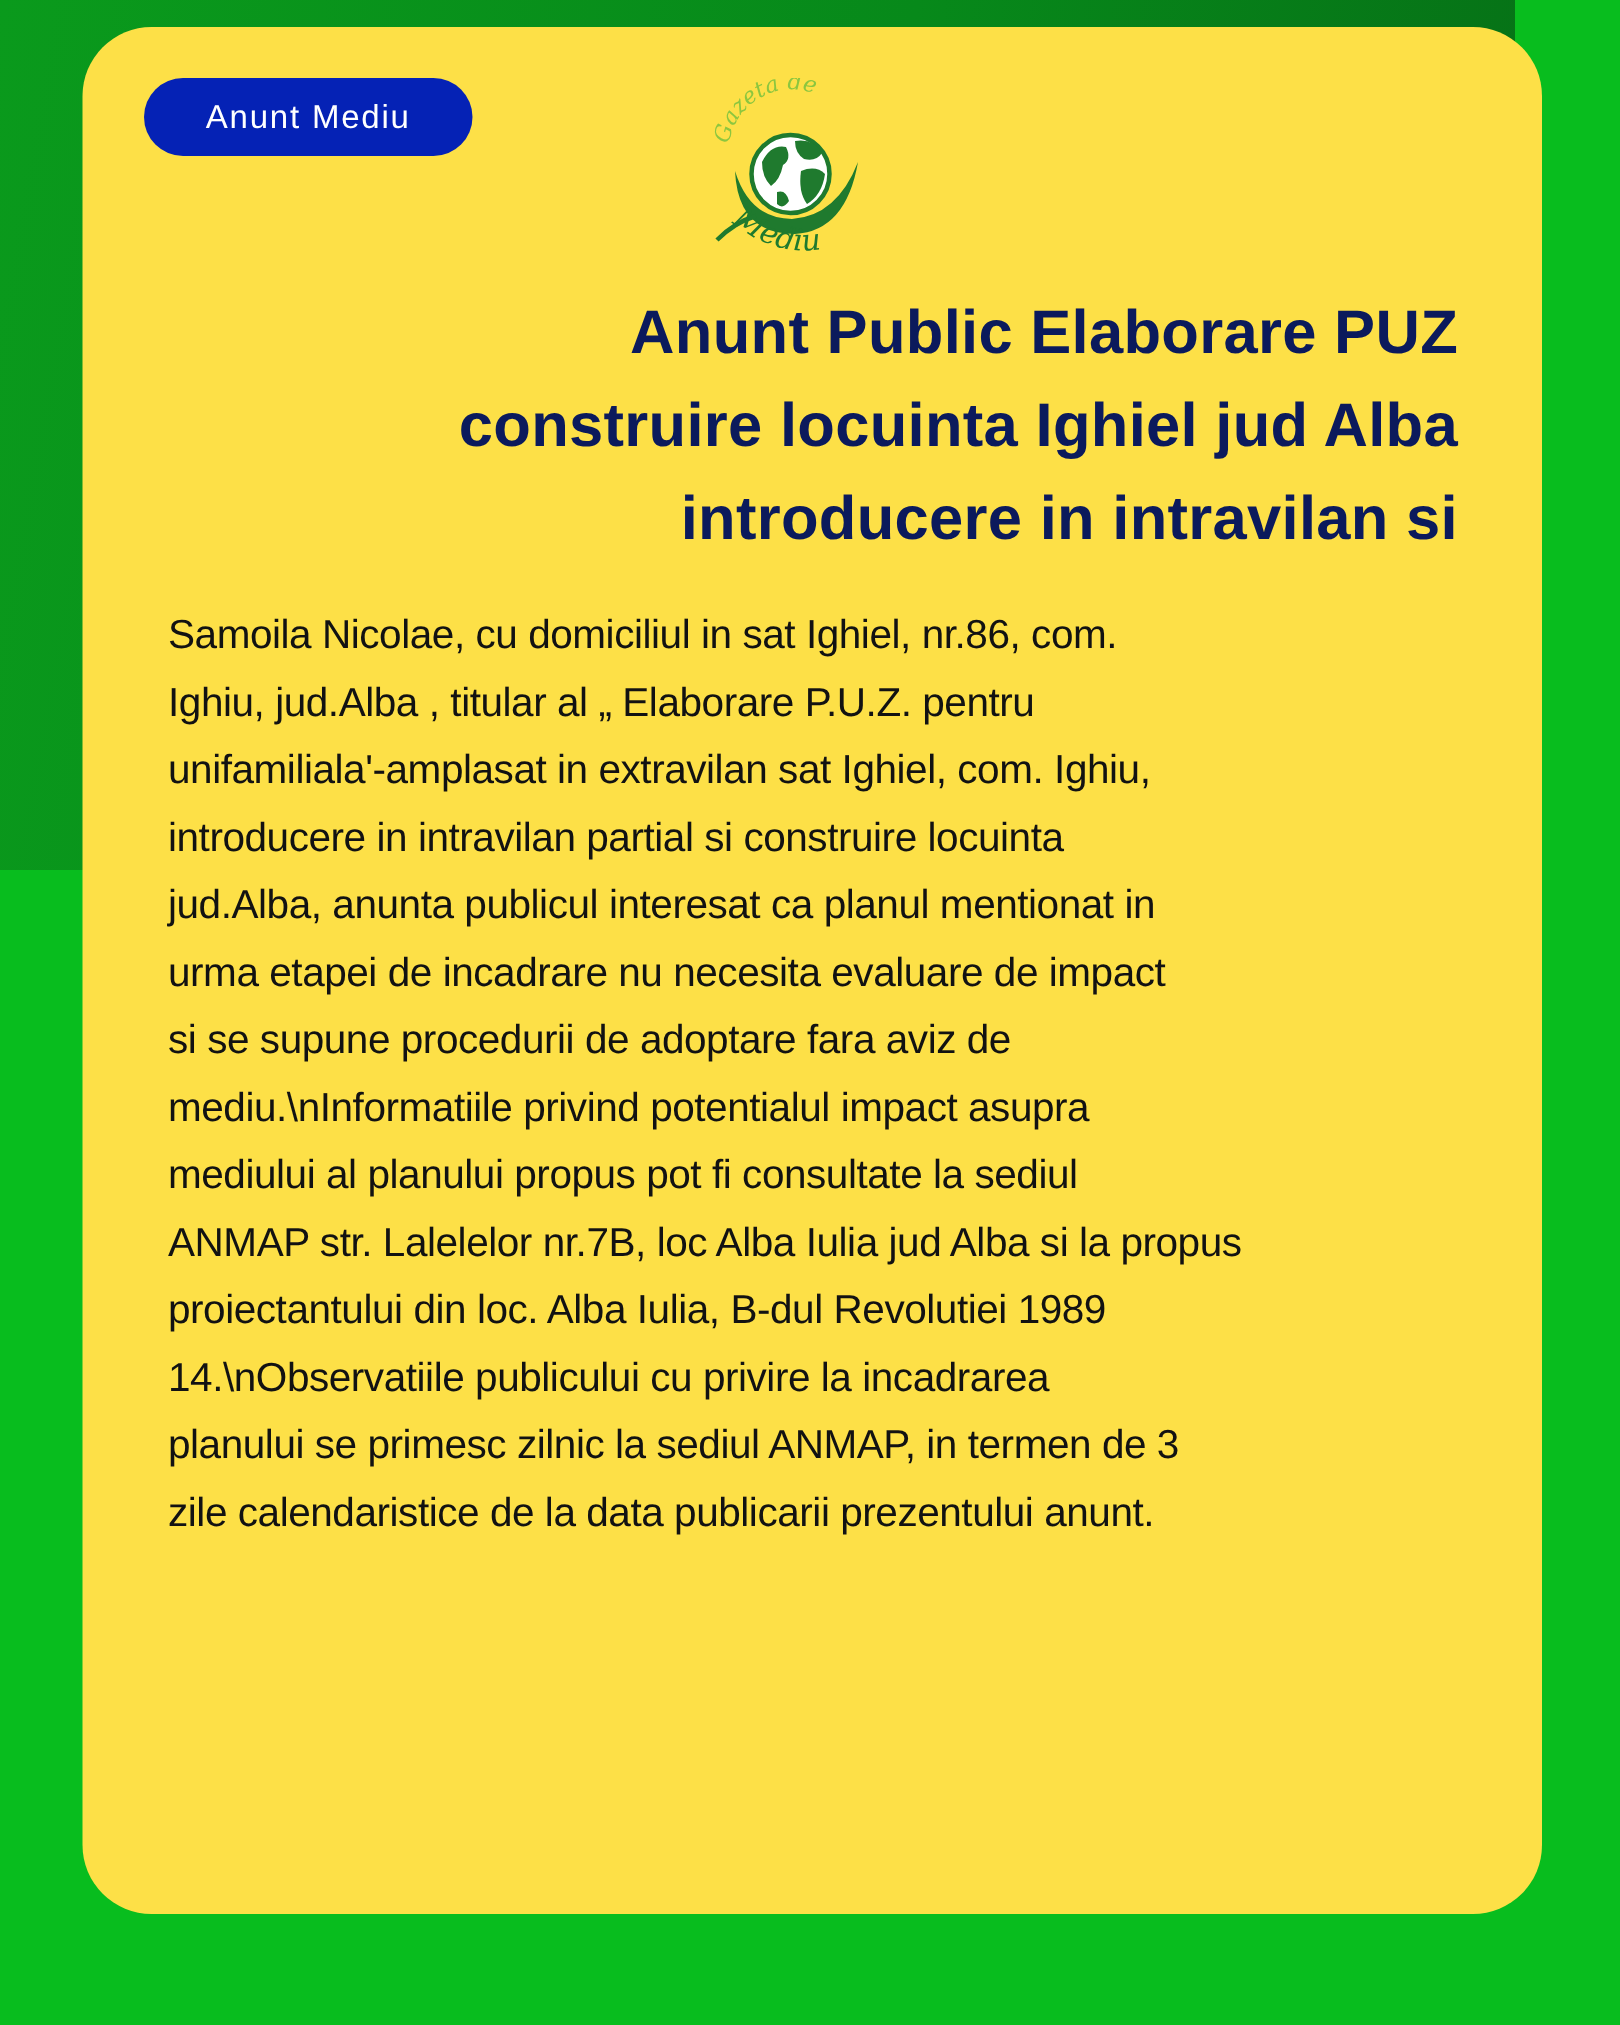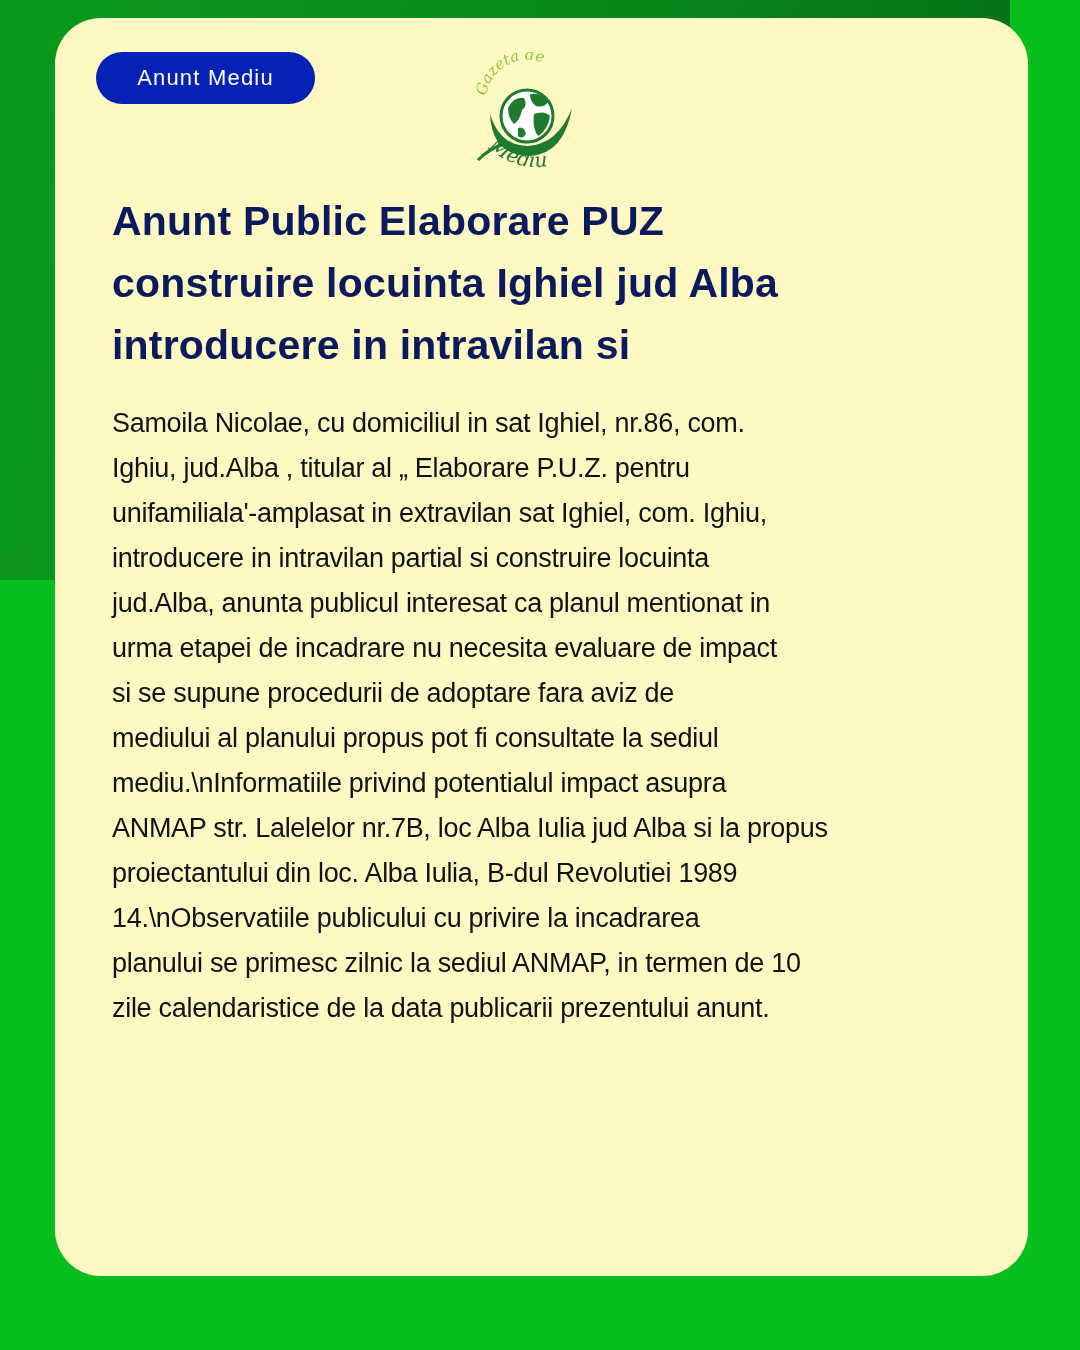--- a/index.html
+++ b/index.html
@@ -21,21 +21,21 @@
       width: 1010px;
       height: 580px;
       background: linear-gradient(100deg, #0a9a1c 0%, #07891a 55%, #066e16 100%);
     }
     .card {
       position: absolute;
       left: 55px;
       top: 18px;
       width: 973px;
       height: 1258px;
-      background: #fef9c3;
+      background: #fde047;
       border-radius: 46px;
     }
     .badge {
       position: absolute;
       left: 41px;
       top: 34px;
       width: 219px;
       height: 52px;
       border-radius: 26px;
       background: #0522b5;
@@ -59,21 +59,21 @@
       left: 57px;
       top: 172px;
       width: 860px;
       margin: 0;
       color: #0b1a5c;
       font-size: 41px;
       font-weight: bold;
       line-height: 62px;
       letter-spacing: 0.2px;
     }
-    .title span { display: block; white-space: nowrap; }
+    .title span { display: block; white-space: nowrap; text-align: right; }
     .body-text {
       position: absolute;
       left: 57px;
       top: 383px;
       width: 880px;
       margin: 0;
       color: #121212;
       font-size: 27px;
       line-height: 45px;
       letter-spacing: -0.3px;
@@ -123,22 +123,22 @@
   </h1>
 
   <div class="body-text">
     <span>Samoila Nicolae, cu domiciliul in sat Ighiel, nr.86, com.</span>
     <span>Ighiu, jud.Alba , titular al „ Elaborare P.U.Z. pentru</span>
     <span>unifamiliala'-amplasat in extravilan sat Ighiel, com. Ighiu,</span>
     <span>introducere in intravilan partial si construire locuinta</span>
     <span>jud.Alba, anunta publicul interesat ca planul mentionat in</span>
     <span>urma etapei de incadrare nu necesita evaluare de impact</span>
     <span>si se supune procedurii de adoptare fara aviz de</span>
+    <span>mediu.\nInformatiile privind potentialul impact asupra</span>
     <span>mediului al planului propus pot fi consultate la sediul</span>
-    <span>mediu.\nInformatiile privind potentialul impact asupra</span>
     <span>ANMAP str. Lalelelor nr.7B, loc Alba Iulia jud Alba si la propus</span>
     <span>proiectantului din loc. Alba Iulia, B-dul Revolutiei 1989</span>
     <span>14.\nObservatiile publicului cu privire la incadrarea</span>
-    <span>planului se primesc zilnic la sediul ANMAP, in termen de 10</span>
+    <span>planului se primesc zilnic la sediul ANMAP, in termen de 3</span>
     <span>zile calendaristice de la data publicarii prezentului anunt.</span>
   </div>
 
 </div>
 
 </body></html>

